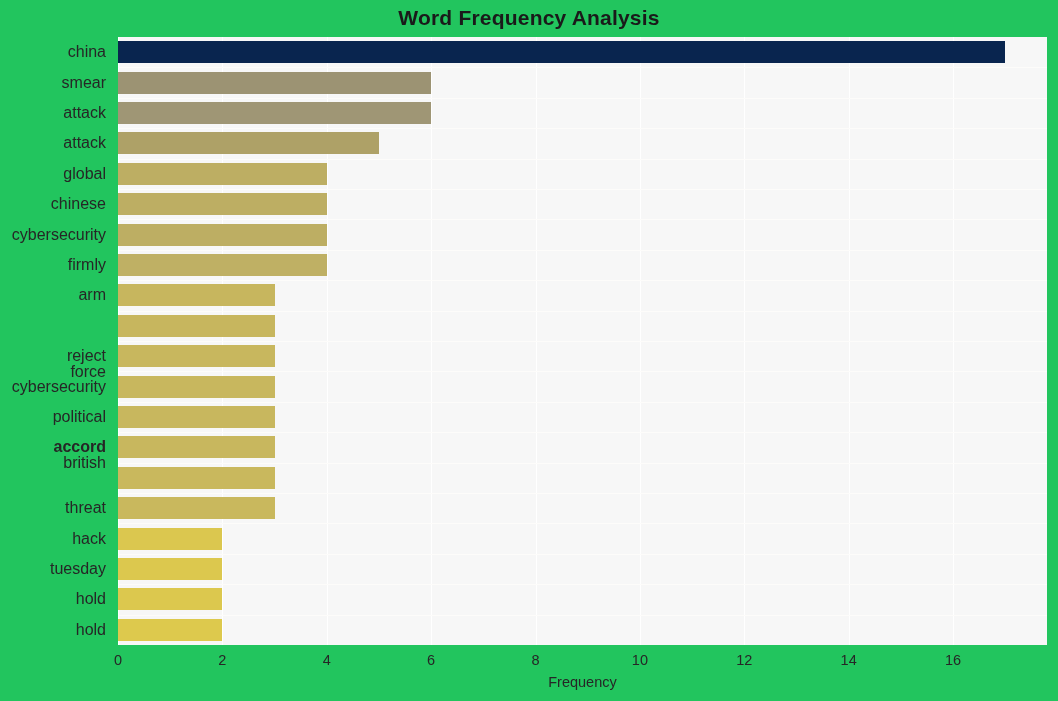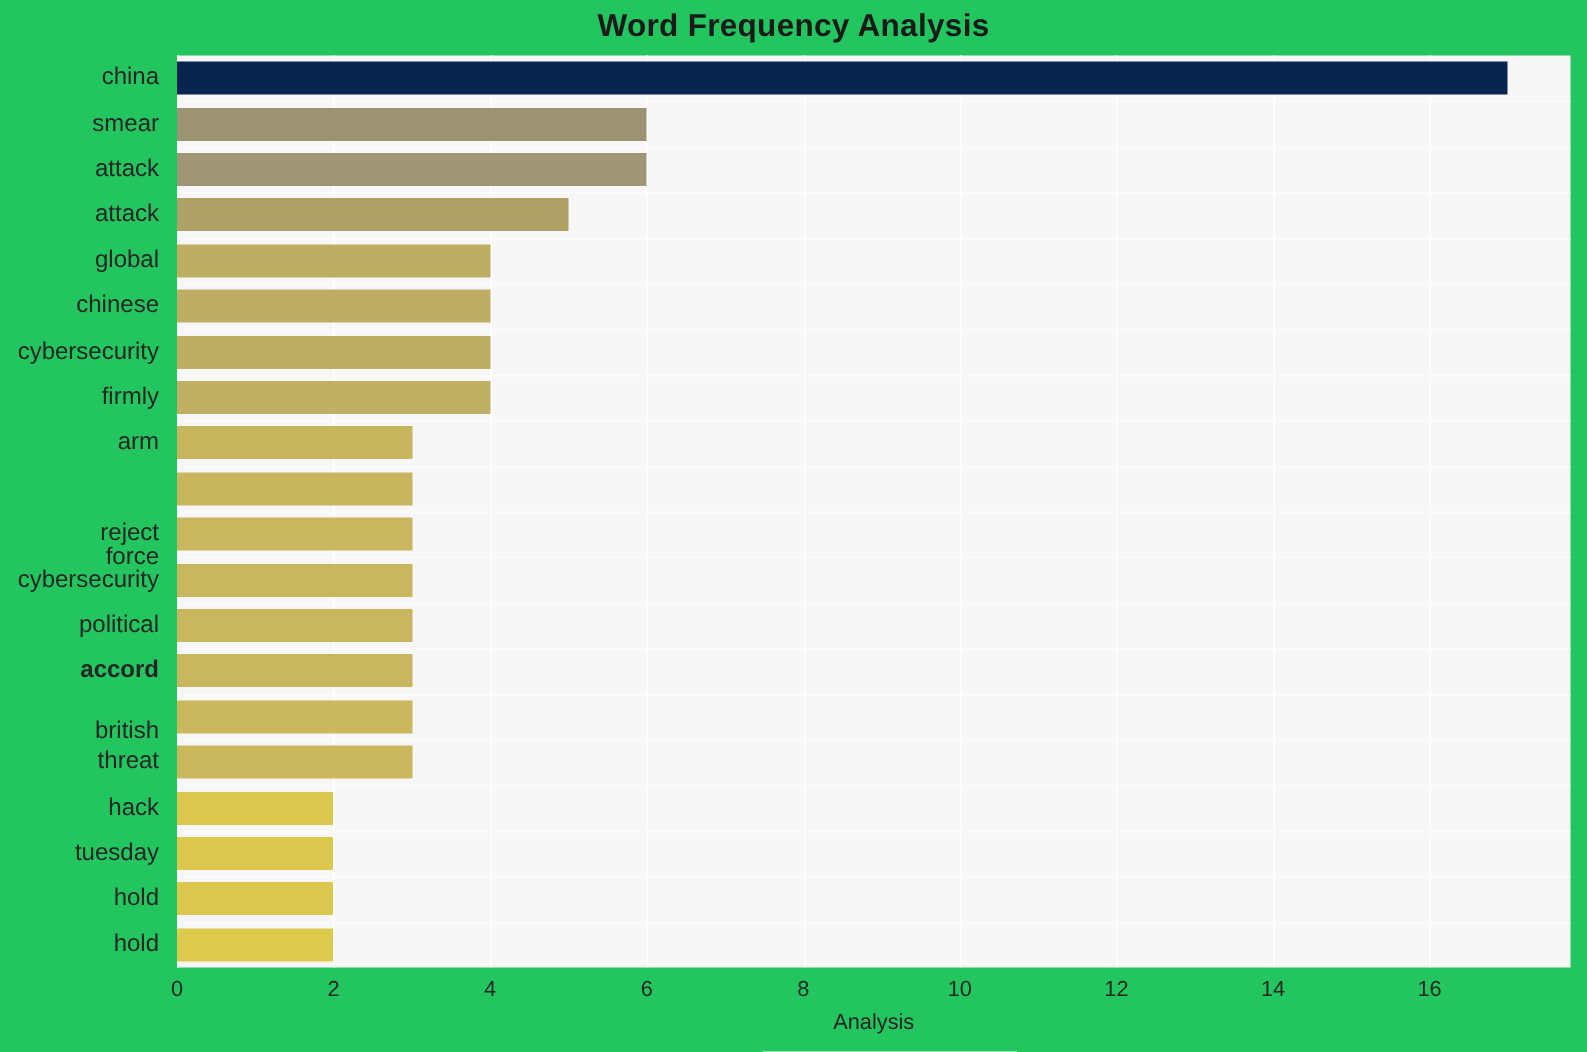--- a/index.html
+++ b/index.html
@@ -193,35 +193,35 @@
       <div class="ytick" style="top: 125.8px;">global</div>
       <div class="ytick" style="top: 156.2px;">chinese</div>
       <div class="ytick" style="top: 186.6px;">cybersecurity</div>
       <div class="ytick" style="top: 217px;">firmly</div>
       <div class="ytick" style="top: 247.4px;">arm</div>
       <div class="ytick" style="top: 277.8px; margin-top: 46px;">force</div>
       <div class="ytick" style="top: 308.2px;">reject</div>
       <div class="ytick" style="top: 338.6px;">cybersecurity</div>
       <div class="ytick" style="top: 369px;">political</div>
       <div class="ytick" style="top: 399.4px; font-weight: bold;">accord</div>
-      <div class="ytick" style="top: 440px;">british</div>
+      <div class="ytick" style="top: 415px;">british</div>
       <div class="ytick" style="top: 460.2px;">threat</div>
       <div class="ytick" style="top: 490.6px;">hack</div>
       <div class="ytick" style="top: 521px;">tuesday</div>
       <div class="ytick" style="top: 551.4px;">hold</div>
       <div class="ytick" style="top: 581.8px;">hold</div>
     </div>
 
   <div id="x-labels">
       <div class="xtick" style="left: 0px;">0</div>
       <div class="xtick" style="left: 104.382px;">2</div>
       <div class="xtick" style="left: 208.764px;">4</div>
       <div class="xtick" style="left: 313.146px;">6</div>
       <div class="xtick" style="left: 417.528px;">8</div>
       <div class="xtick" style="left: 521.91px;">10</div>
       <div class="xtick" style="left: 626.292px;">12</div>
       <div class="xtick" style="left: 730.674px; text-align: right;">14</div>
       <div class="xtick" style="left: 835.056px;">16</div>
     </div>
 
-  <div id="x-axis-label">Analysis</div>
+  <div id="x-axis-label">Frequency</div>
 
 </div>
 
 </body></html>

